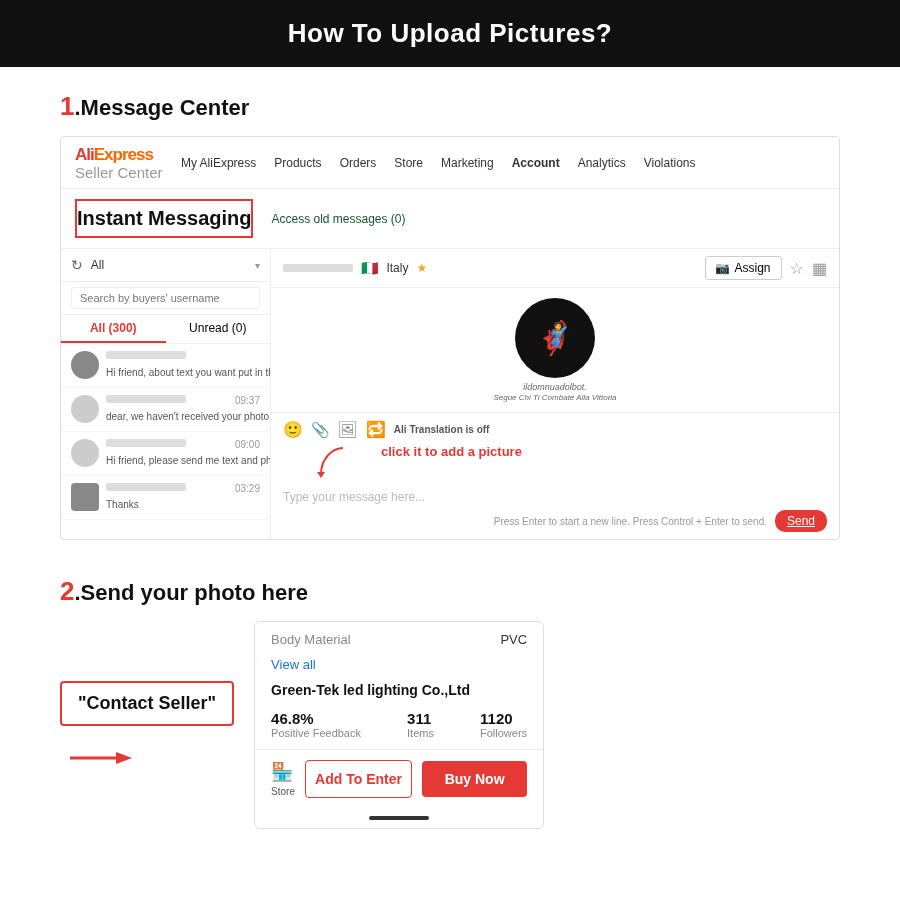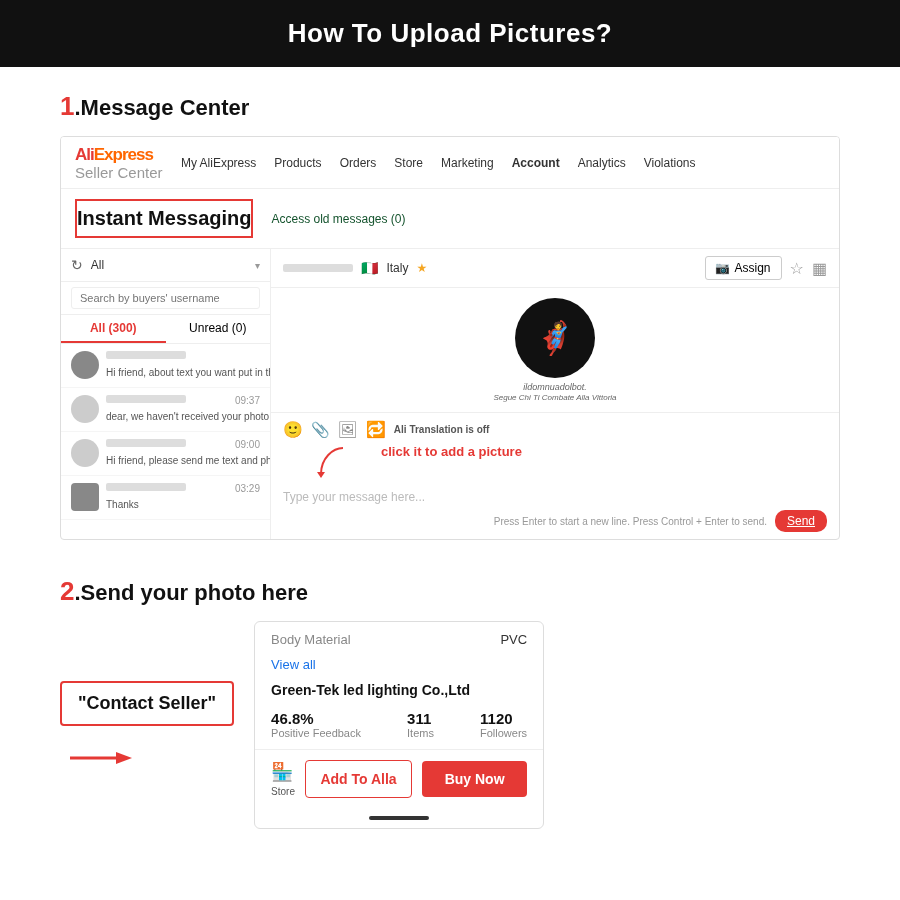--- a/index.html
+++ b/index.html
@@ -682,20 +682,20 @@
         <div>
           <div class="stat-value">1120</div>
           <div class="stat-label">Followers</div>
         </div>
       </div>
       <div class="product-cart-actions">
         <div class="store-icon-box">
           <span class="store-icon">🏪</span>
           <span>Store</span>
         </div>
-        <button class="add-to-cart-btn">Add To Alla</button>
+        <button class="add-to-cart-btn">Add To Enter</button>
         <button class="buy-now-btn">Buy Now</button>
       </div>
       <div class="product-card-bottom-bar"></div>
     </div>
   </div>
 
 </div>
 
 </body></html>

